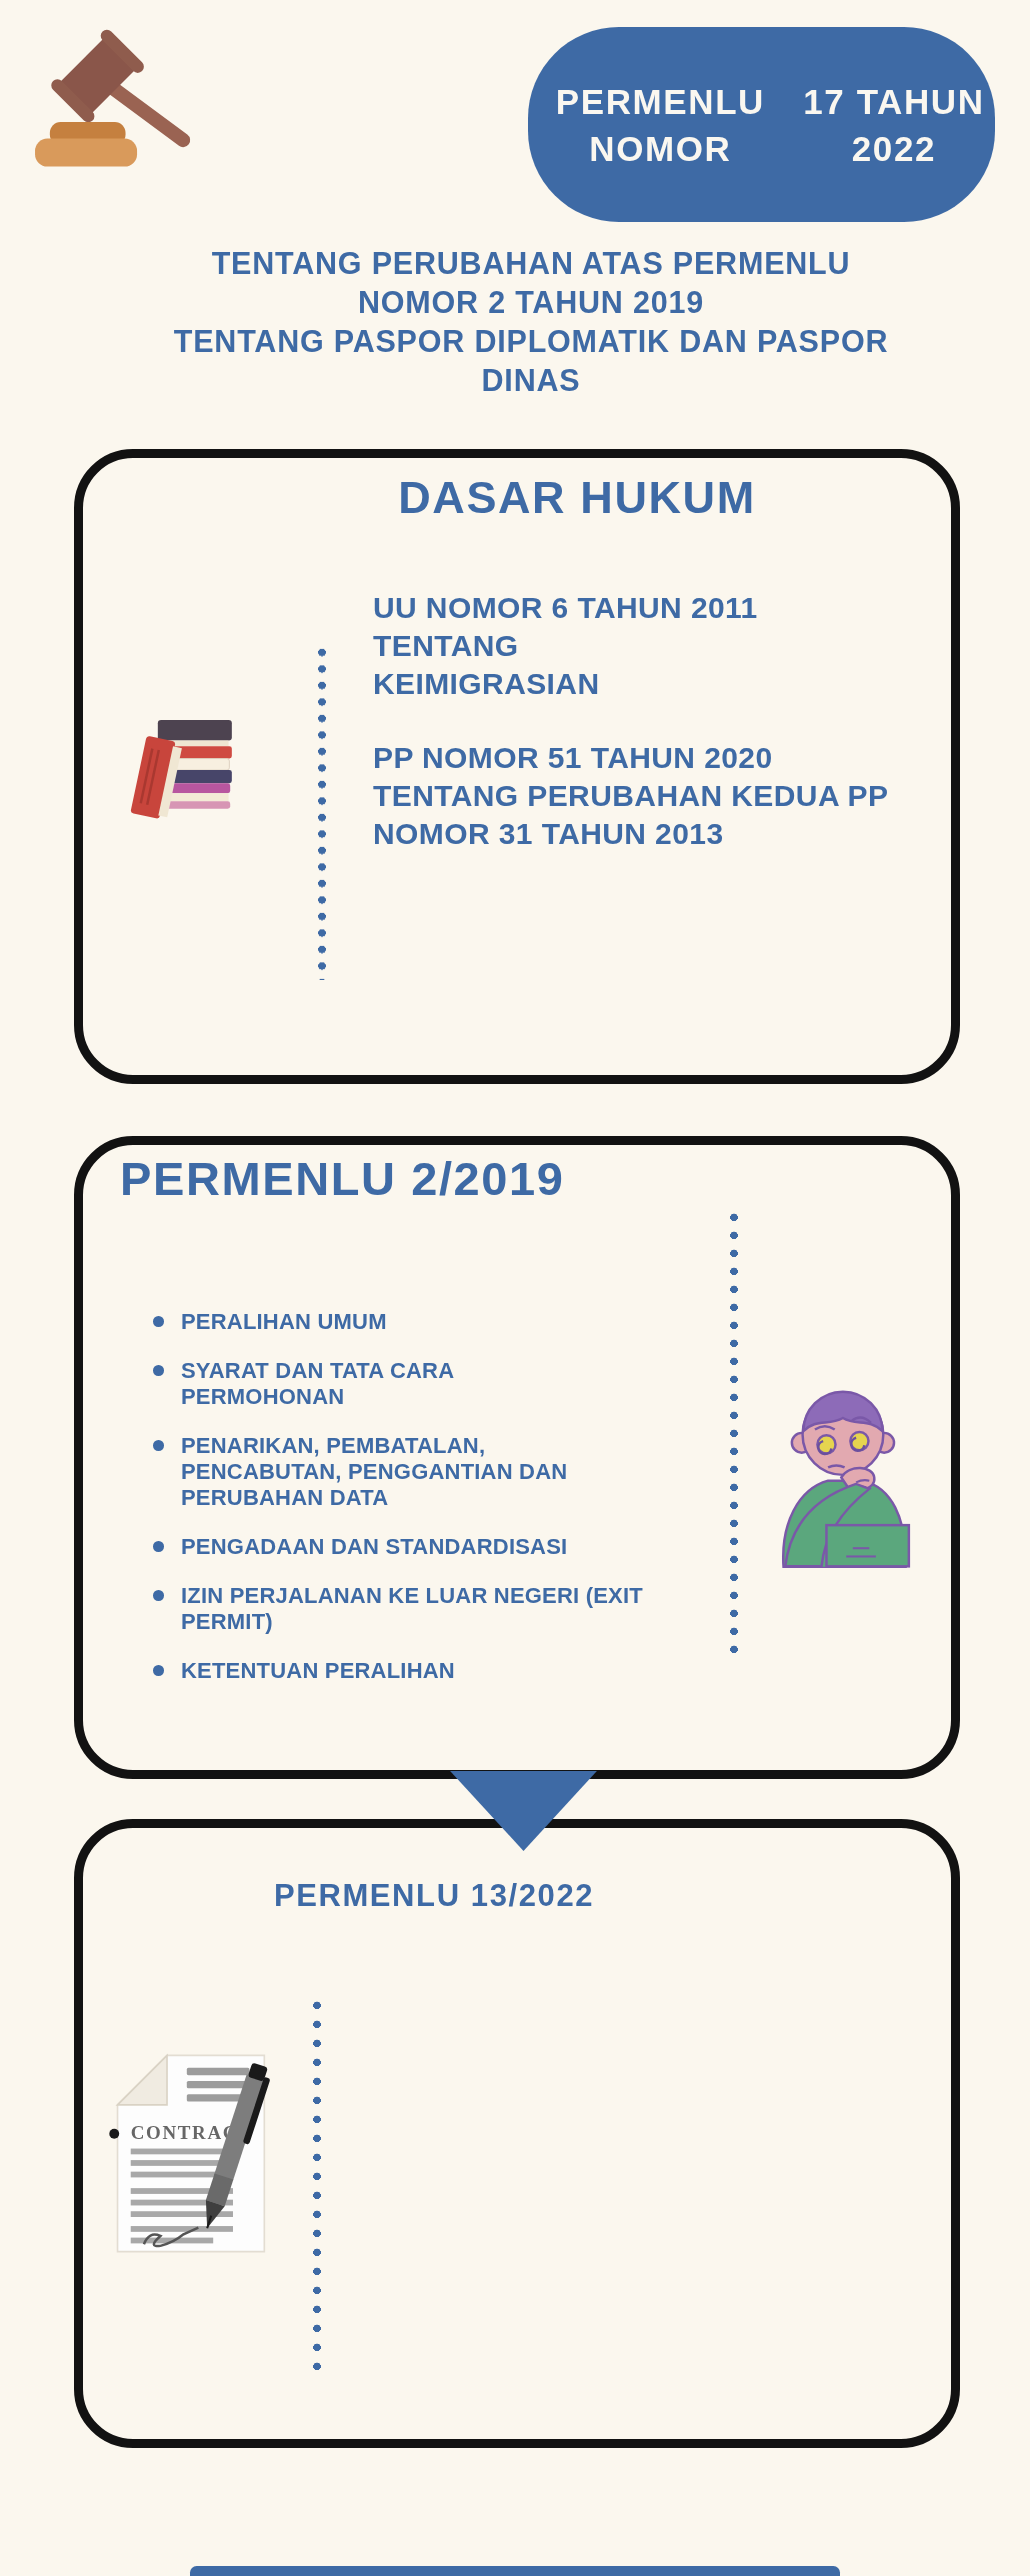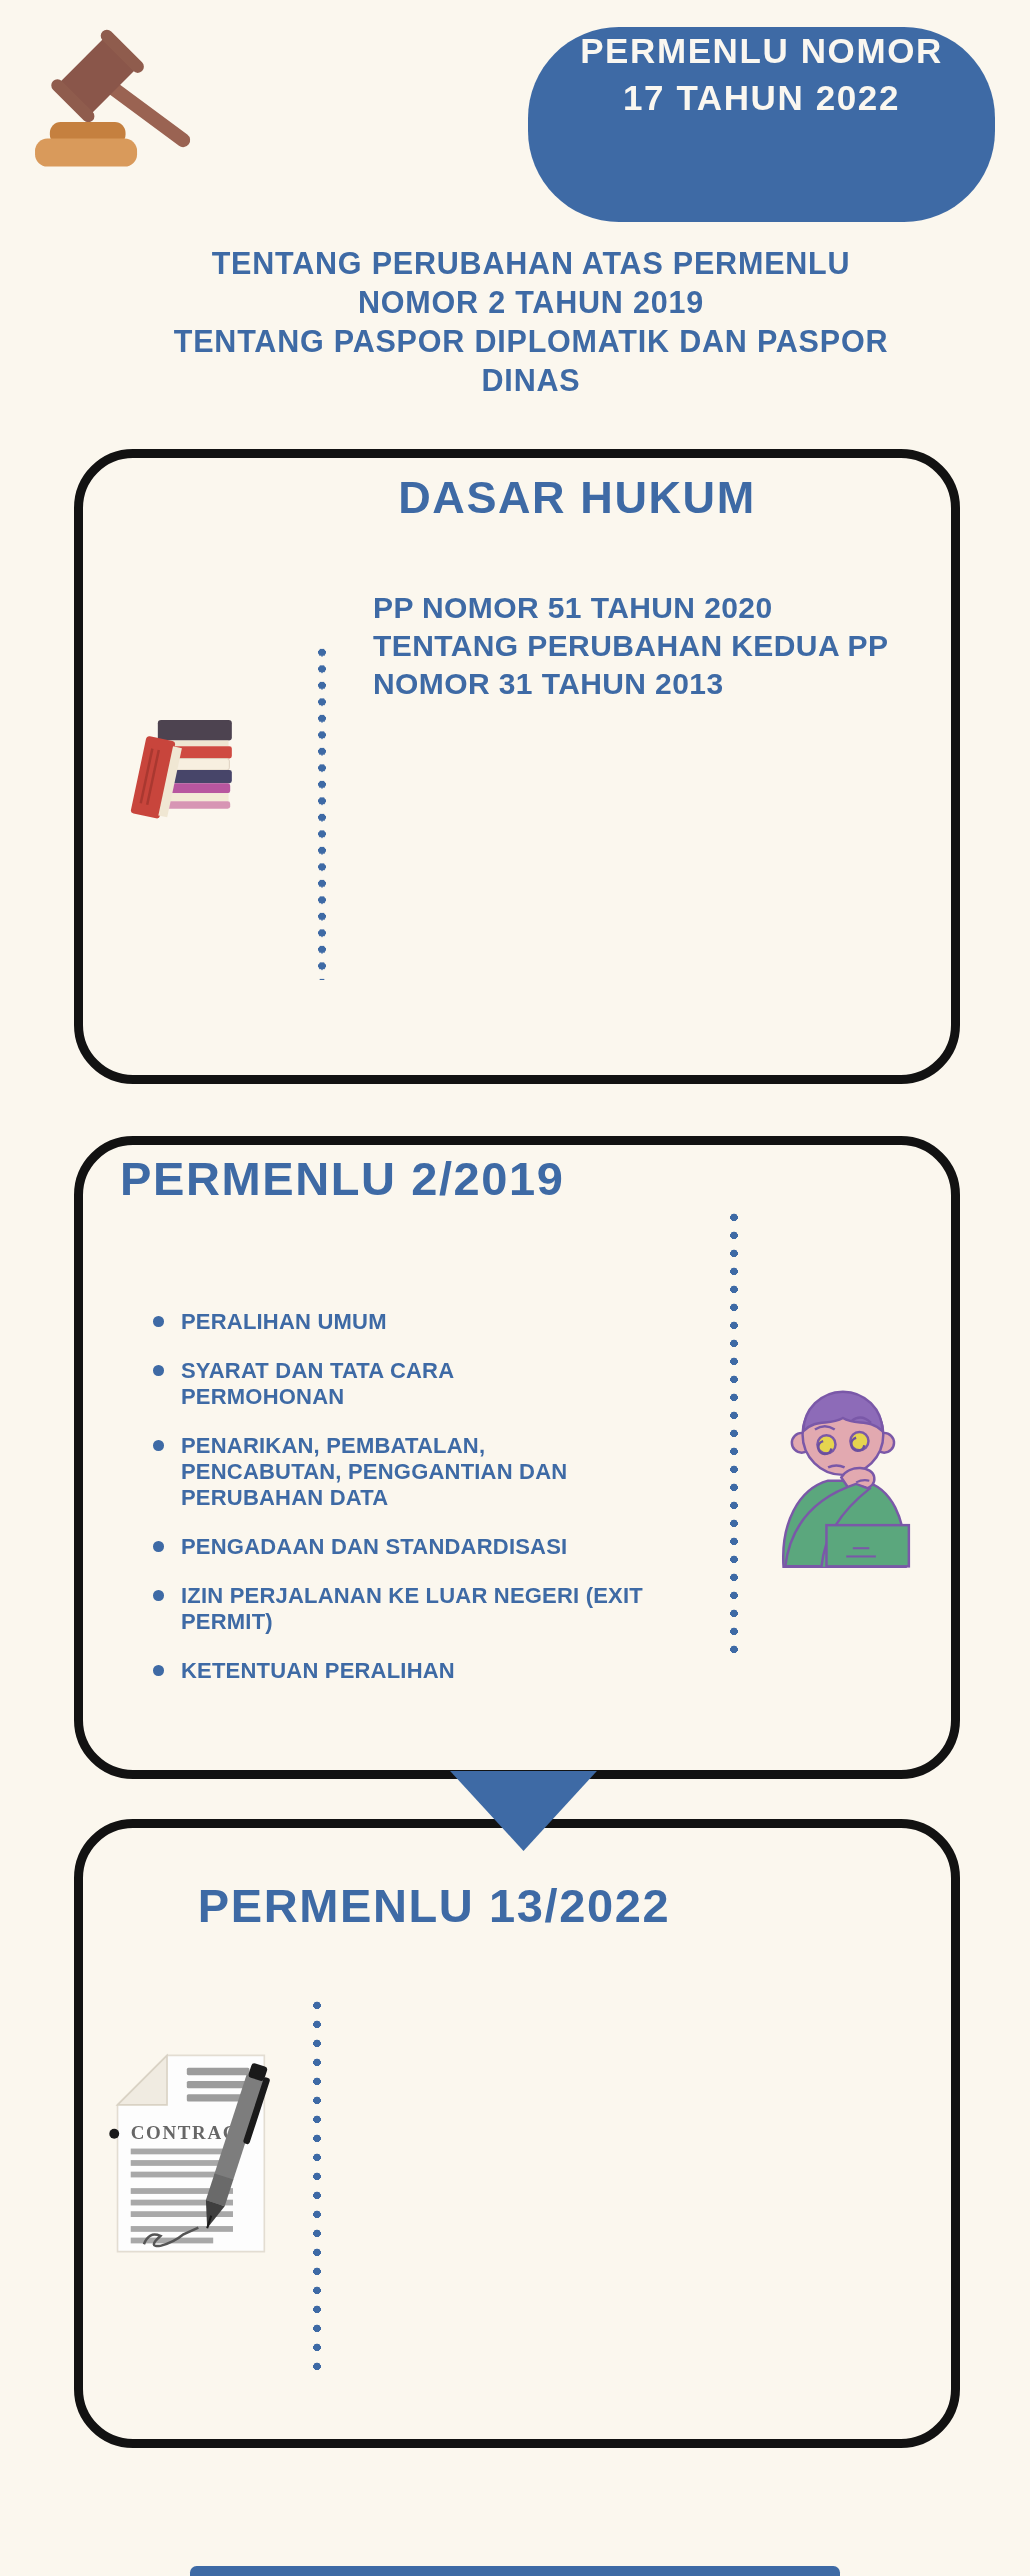--- a/index.html
+++ b/index.html
@@ -12,21 +12,21 @@
   html,body{background:#e8e8e8;}
   #page{
     position:relative;width:1030px;height:2576px;margin:0 auto;
     background:var(--background);overflow:hidden;
     font-family:"Liberation Sans",sans-serif;color:var(--accent);
   }
   .abs{position:absolute;}
   
   #badge{
     left:528px;top:27px;width:467px;height:195px;border-radius:91px;
-    background:var(--accent);display:flex;flex-direction:column;
+    background:var(--accent);display:flex;
     align-items:center;justify-content:flex-start;text-align:center;
   }
   #badge .badge-line{
     color:var(--badge-text);font-weight:700;font-size:35px;line-height:47px;letter-spacing:1.6px;
   }
   
   #subtitle{
     left:16px;top:244px;width:1030px;text-align:center;white-space:pre-line;
     font-weight:700;font-size:30.5px;line-height:39px;letter-spacing:0.8px;color:var(--accent);
   }
@@ -36,21 +36,21 @@
     border:9px solid var(--border);border-radius:59px;background:transparent;
   }
   #panel-legal-basis{top:449px;height:635px;}
   #panel-2019{top:1136px;height:643px;}
   #panel-2022{top:1819px;height:629px;}
   .panel-title{
     position:absolute;font-weight:700;color:var(--accent);letter-spacing:1.6px;
   }
   #legal-basis-title{left:280px;top:472px;width:594px;text-align:center;font-size:45px;}
   #permenlu-2019-title{left:120px;top:1151px;font-size:47px;}
-  #permenlu-2022-title{left:74px;top:1878px;width:720px;text-align:center;font-size:47px;}
+  #permenlu-2022-title{left:74px;top:1878px;width:720px;text-align:center;font-size:31px;}
   
   .dotline{
     position:absolute;width:10px;background-repeat:repeat-y;
     background-image:radial-gradient(circle 3.8px at 5px 7.4px, var(--accent) 3.7px, transparent 4px);
     background-size:10px 16.5px;
   }
   #dotline-1{left:317px;top:645px;height:335px;}
   #dotline-2{left:729px;top:1210px;height:449px;background-size:10px 18px;}
   #dotline-3{left:312px;top:1998px;height:381px;background-size:10px 19px;}
   
@@ -125,20 +125,22 @@
         <rect x="54" y="58" width="11" height="86" fill="#f0e7d3"></rect>
         <line x1="30" y1="66" x2="30" y2="134" stroke="#a93830" stroke-width="3"></line>
         <line x1="38" y1="66" x2="38" y2="134" stroke="#a93830" stroke-width="3"></line>
       </g>
     </svg>
   </div>
 
   <div class="dotline" id="dotline-1"></div>
 
   <ul class="abs" id="legal-basis-list">
+      <li>UU NOMOR 6 TAHUN 2011 TENTANG
+KEIMIGRASIAN</li>
       <li>PP NOMOR 51 TAHUN 2020
 TENTANG PERUBAHAN KEDUA PP
 NOMOR 31 TAHUN 2013</li>
     </ul>
 
   <div class="panel" id="panel-2019"></div>
   <div class="panel-title" id="permenlu-2019-title">PERMENLU 2/2019</div>
 
   <div class="dotline" id="dotline-2"></div>
 

